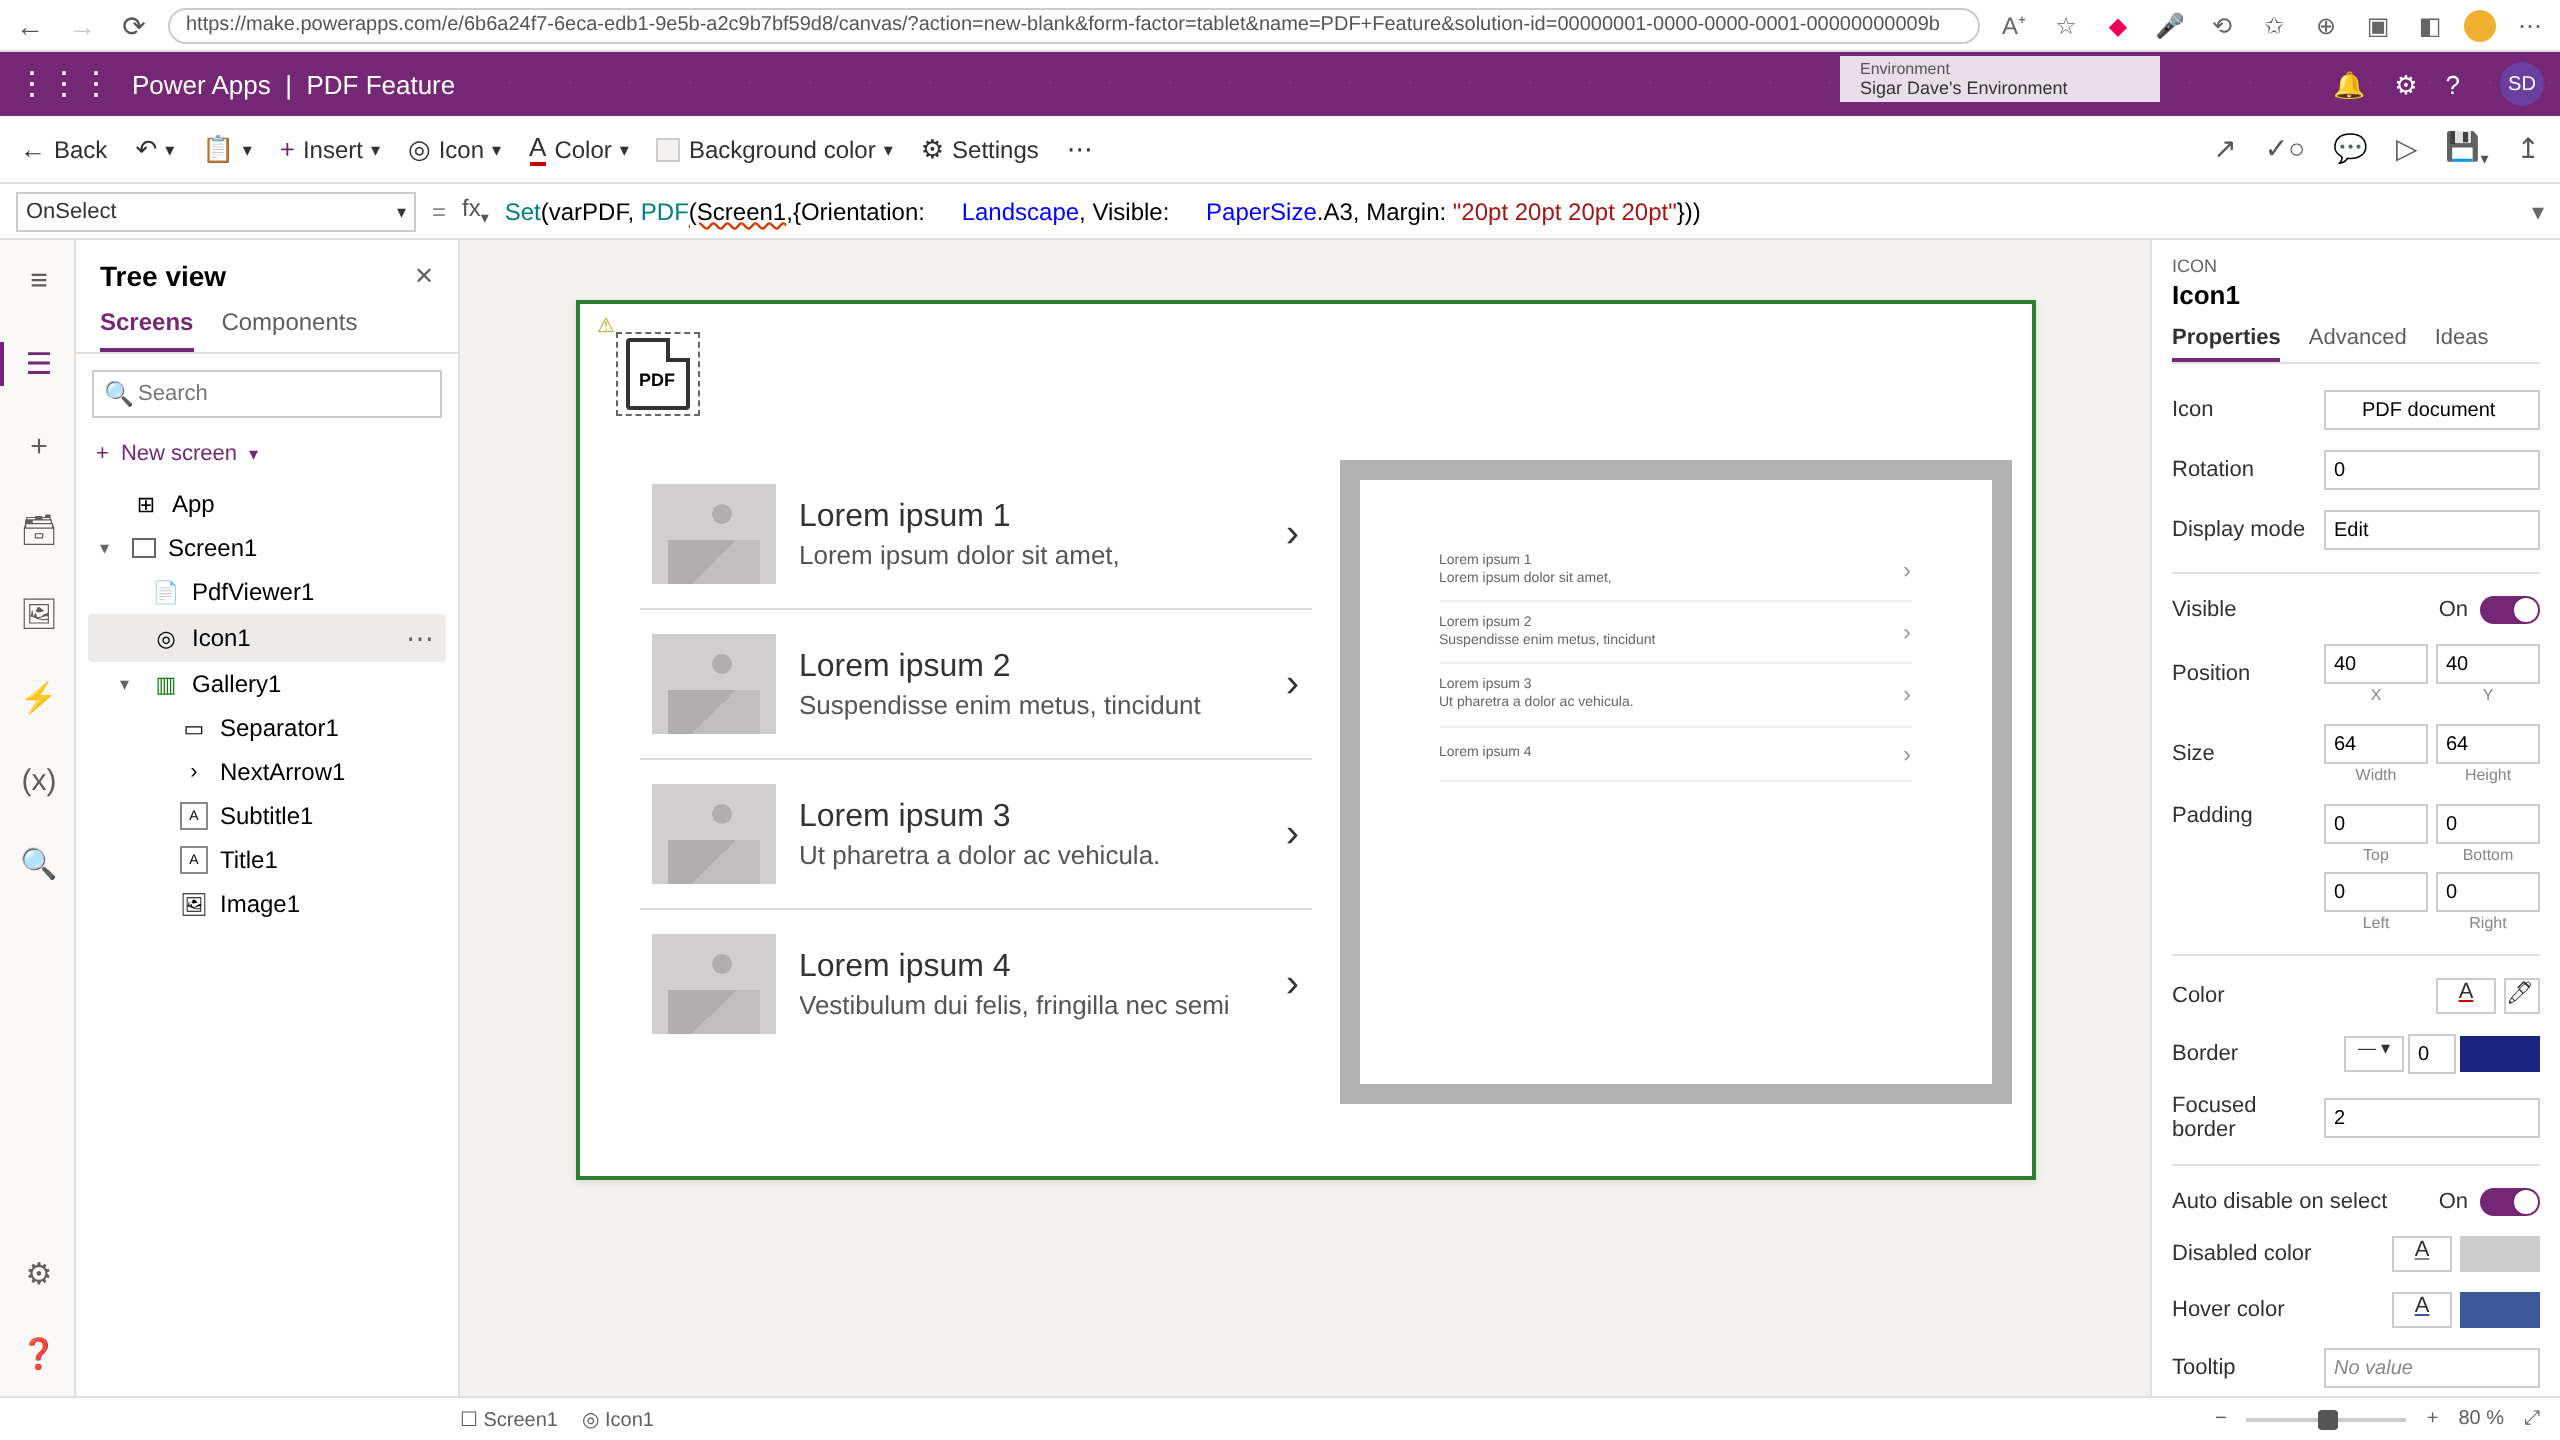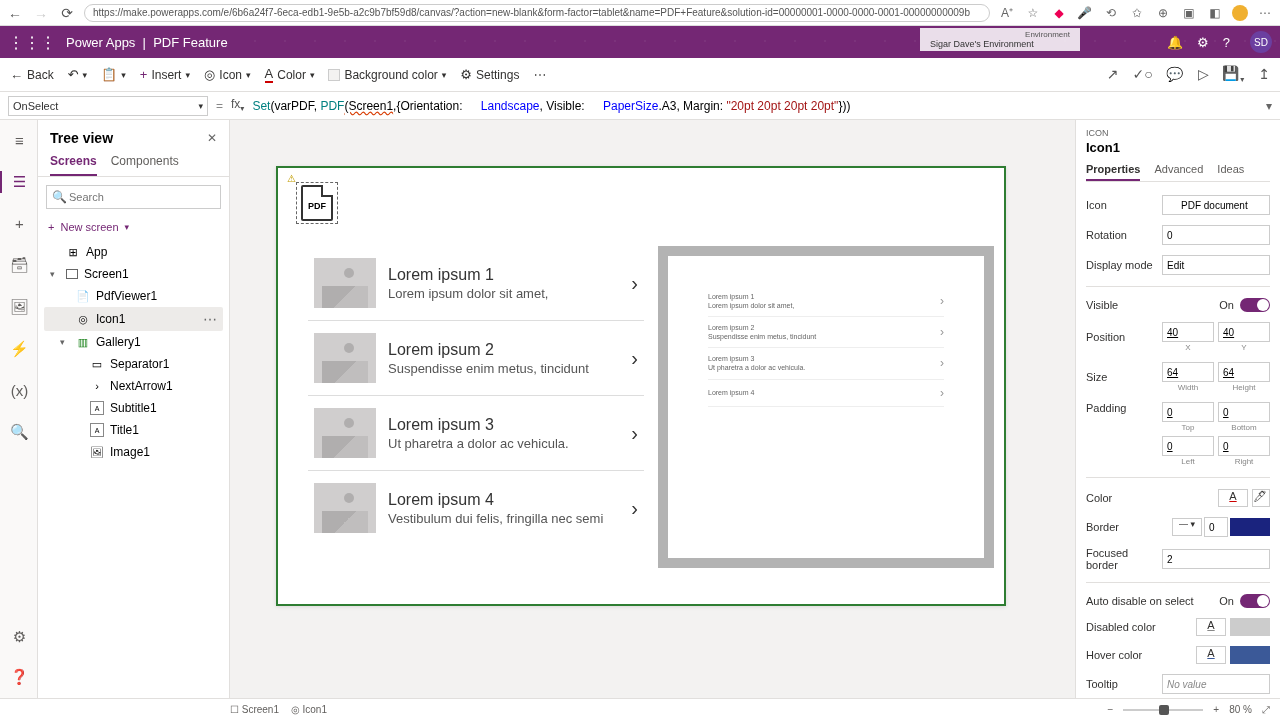--- a/index.html
+++ b/index.html
@@ -11,21 +11,21 @@
 .url-bar { flex: 1; height: 18px; border: 1px solid #ccc; border-radius: 10px; padding: 0 8px; font-size: 10px; color: #555; display: flex; align-items: center; }
 .browser-bar .ext-icon { width: 18px; font-size: 12px; color: #666; text-align: center; }
 .ext-avatar { width: 16px; height: 16px; border-radius: 50%; background: #f0b030; }
 
 
 .app-header { height: 32px; background: linear-gradient(#742774, #742774); display: flex; align-items: center; padding: 0 8px; color: #fff; gap: 10px; position: relative; }
 .app-header::before { content:""; position:absolute; inset:0; background: radial-gradient(circle, rgba(255,255,255,0.05) 1px, transparent 1px); background-size: 30px 30px; pointer-events:none;}
 .waffle { font-size: 16px; }
 .app-title { font-size: 13px; }
 .env-box { position: absolute; right: 200px; top: 2px; background: rgba(255,255,255,0.85); color: #333; padding: 2px 10px; font-size: 9px; width: 160px; }
-.env-box .label { font-size: 8px; color: #555; text-align: right; }
+.env-box .label { font-size: 8px; color: #555; }
 .hdr-icons { position: absolute; right: 8px; display: flex; gap: 14px; align-items: center; }
 .hdr-icons span { font-size: 13px; }
 .hdr-avatar { width: 22px; height: 22px; border-radius: 50%; background: #6b3fa0; display:flex; align-items:center; justify-content:center; font-size:10px; margin-left:6px;}
 
 
 .toolbar { height: 34px; background: #fff; border-bottom: 1px solid #e1dfdd; display: flex; align-items: center; padding: 0 10px; gap: 14px; font-size: 12px; color: #323130; }
 .tb-item { display: flex; align-items: center; gap: 4px; cursor: pointer; }
 .tb-item .ic { font-size: 13px; }
 .tb-right { margin-left: auto; display: flex; gap: 14px; align-items: center; }
 .tb-right span { font-size: 14px; color: #555; }
@@ -60,21 +60,21 @@
 .new-screen { margin: 4px 10px 8px; font-size: 11px; color: #742774; display:flex; align-items:center; gap:6px;}
 .tree-list { padding: 0 6px; font-size: 12px; }
 .tree-item { display: flex; align-items: center; gap: 6px; padding: 4px 6px; cursor: pointer; border-radius: 2px; }
 .tree-item.selected { background: #edebe9; }
 .tree-item .exp { width: 10px; font-size: 9px; color: #666; }
 .tree-item .ic { width: 14px; height: 14px; display:flex; align-items:center; justify-content:center; font-size:11px;}
 .indent-1 { padding-left: 16px; }
 .indent-2 { padding-left: 30px; }
 .tree-item .more { margin-left:auto; color:#666; font-size:14px; }
 
-.canvas-area { flex: 1; background: #f3f2f1; position: relative; display: flex; justify-content: flex-start; align-items: flex-start; padding: 46px; }
+.canvas-area { flex: 1; background: #f3f2f1; position: relative; display: flex; justify-content: center; align-items: flex-start; padding: 30px; }
 .canvas { width: 730px; height: 440px; background: #fff; border: 2px solid #2e7d32; position: relative; box-shadow: 0 1px 4px rgba(0,0,0,0.1); }
 .pdf-icon-sel { position: absolute; left: 18px; top: 14px; width: 42px; height: 42px; border: 1px dashed #666; display: flex; align-items: center; justify-content: center; }
 .pdf-icon-sel::before { content:"⚠"; position:absolute; top:-10px; left:-10px; font-size:10px; color:#c19c00; background:#fff;}
 .pdf-icon-sel .pdf-glyph { width: 32px; height: 36px; border: 2px solid #333; border-radius: 2px; position: relative; display:flex; align-items:flex-end; justify-content:center; }
 .pdf-icon-sel .pdf-glyph::before { content:"PDF"; font-size:9px; font-weight:bold; position:absolute; top:14px; }
 .pdf-icon-sel .pdf-glyph::after { content:""; position:absolute; top:-2px; right:-2px; width:10px; height:10px; background:#fff; border-left:2px solid #333; border-bottom:2px solid #333; }
 
 .gallery { position: absolute; left: 30px; top: 78px; width: 336px; height: 310px; overflow-y: auto; }
 .g-item { display: flex; align-items: center; gap: 12px; padding: 12px 6px; border-bottom: 1px solid #ddd; }
 .g-img { width: 62px; height: 50px; background: #d0cece; position: relative; }
@@ -94,21 +94,21 @@
 .prop-panel { width: 205px; background: #fff; border-left: 1px solid #e1dfdd; font-size: 11px; padding: 8px 10px; overflow-y: auto; }
 .prop-panel .ptype { font-size: 9px; color: #666; text-transform: uppercase; }
 .prop-panel .pname { font-size: 13px; font-weight: 600; margin: 2px 0 8px; }
 .prop-tabs { display: flex; gap: 14px; border-bottom: 1px solid #e1dfdd; margin-bottom: 8px; font-size: 11px;}
 .prop-tabs .pt { padding-bottom: 4px; cursor: pointer; color: #605e5c;}
 .prop-tabs .pt.active { border-bottom: 2px solid #742774; color: #323130; font-weight:600;}
 .prow { display: flex; align-items: center; padding: 5px 0; font-size: 11px; color: #323130; }
 .prow .pl { width: 76px; flex-shrink: 0; }
 .prow .pv { flex: 1; display: flex; gap: 4px; align-items: center; }
 .prow input[type="text"] { width: 100%; height: 20px; border: 1px solid #ccc; font-size: 10px; padding: 0 4px; }
-.pv-half { width: 46px; text-decoration: underline; }
+.pv-half { width: 46px; }
 .pv-sub { font-size: 8px; color: #888; text-align: center; margin-top: 1px; }
 .toggle { width: 30px; height: 14px; background: #742774; border-radius: 8px; position: relative; margin-left:auto;}
 .toggle::after { content:""; position:absolute; right:1px; top:1px; width:12px; height:12px; background:#fff; border-radius:50%;}
 .toggle-row { display:flex; align-items:center; gap:6px;}
 .col-swatch { width: 40px; height: 18px; background: #1a237e; }
 .col-letter { width:30px; height:18px; border:1px solid #ccc; text-align:center; text-decoration: underline #c00; font-size:11px;}
 .divider { border-top:1px solid #e1dfdd; margin:6px 0;}
 .grid2x2 { display:grid; grid-template-columns: 1fr 1fr; gap:4px;}
 
 

